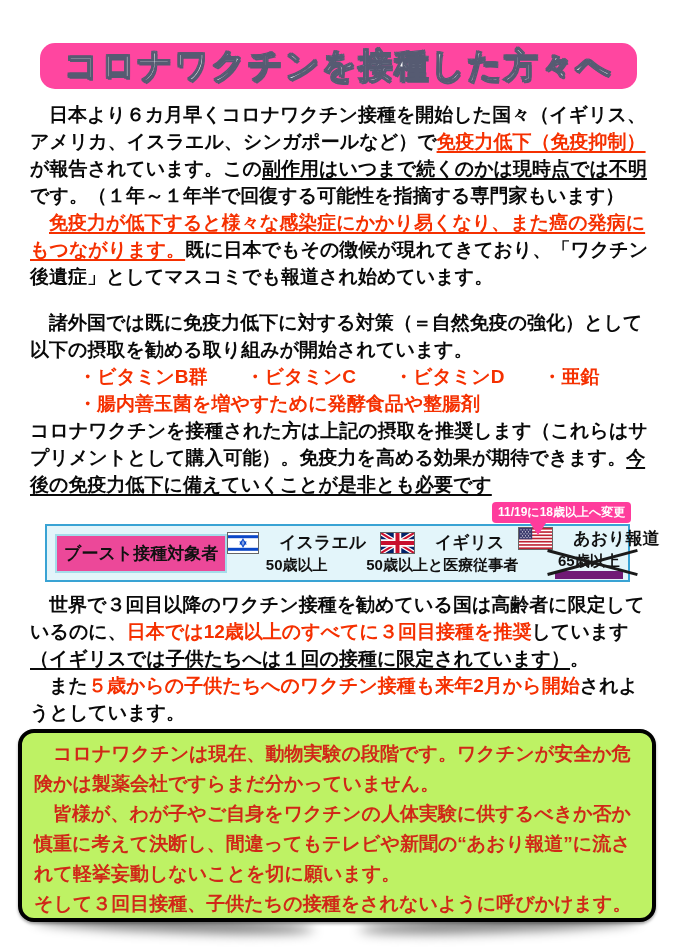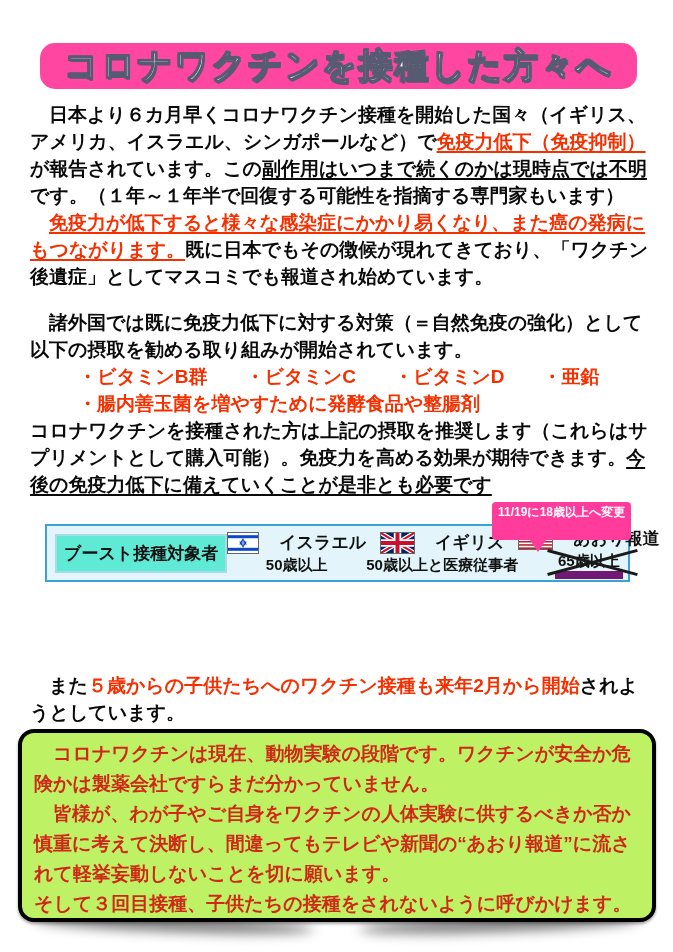--- a/index.html
+++ b/index.html
@@ -27,35 +27,35 @@
   .p4 { top:401px; } .p5 { top:575px; } .p6 { top:656px; }
   .red { color:#f53000; }
   .u   { text-decoration:underline; text-decoration-thickness:2px; text-underline-offset:3px; }
   .red.u { text-decoration-color:#f53000; }
   .bullets { position:absolute; top:347px; left:78px; width:560px;
              font-size:19px; line-height:27px; color:#f53000; }
   
   .callout {
     position:absolute; top:486px; left:492px; z-index:3;
     background:#ff3c9c; color:#fff; font-size:12px; line-height:14px;
-    padding:3px 6px 21px; border-radius:4px; white-space:nowrap;text-align:right;
+    padding:3px 6px 4px; border-radius:4px; white-space:nowrap;text-align:right;
   }
   .callout::after {
     content:""; position:absolute; top:100%; left:38px; width:0; height:0;
     border:8px solid transparent; border-top:12px solid #ff3c9c;
   }
   
   .booster {
     position:absolute; top:508px; left:45px; width:585px; height:58px;
     background:#e3f5fa; border:2px solid #39a3d4;
     display:flex; align-items:center; justify-content:space-between;
     padding:0 18px 0 8px;
   }
   .booster-label {
-    border:2px solid #a5dcea; background:#5eead4; color:#111;
+    border:2px solid #a5dcea; background:#ec4899; color:#111;
     font-size:17px; padding:6px 7px; white-space:nowrap;
   }
   .entry { text-align:center; }
   .entry-top { display:flex; align-items:center; justify-content:center; gap:20px;
                font-size:17px; white-space:nowrap; }
   .flagwrap { display:inline-block; line-height:0; border:1px solid #666; background:#fff; }
   .entry-detail { font-size:15px; margin-top:2px; white-space:nowrap; }
   .crossed { position:relative; display:inline-block; padding:0 3px;
              border-bottom:8px solid #701a75; }
   .crossed::before, .crossed::after {
@@ -164,20 +164,21 @@
                 <circle cx="8" cy="9.6" r="0.6"></circle>
                 <circle cx="11" cy="9.6" r="0.6"></circle>
               </g>
             </svg></span>
         <span>あおり報道</span>
       </div>
       <div class="entry-detail"><span class="crossed">65歳以上</span></div>
     </div>
   </div>
 
+  <div class="para p5"><span>　世界で３回目以降のワクチン接種を勧めている国は高齢者に限定しているのに、</span><span class="red">日本では12歳以上のすべてに３回目接種を推奨</span><span>しています</span><span class="u">（イギリスでは子供たちへは１回の接種に限定されています）</span><span>。</span></div>
 
   <div class="para p6"><span>　また</span><span class="red">５歳からの子供たちへのワクチン接種も来年2月から開始</span><span>されようとしています。</span></div>
 
   <div class="curl curl-left"></div>
   <div class="curl curl-right"></div>
 
   <div class="notice">
     <span>　コロナワクチンは現在、動物実験の段階です。ワクチンが安全か危険かは製薬会社ですらまだ分かっていません。</span><br>
     <span>　皆様が、わが子やご自身をワクチンの人体実験に供するべきか否か慎重に考えて決断し、間違ってもテレビや新聞の“あおり報道”に流されて軽挙妄動しないことを切に願います。</span><br>
     <span>そして３回目接種、子供たちの接種をされないように呼びかけます。</span>

